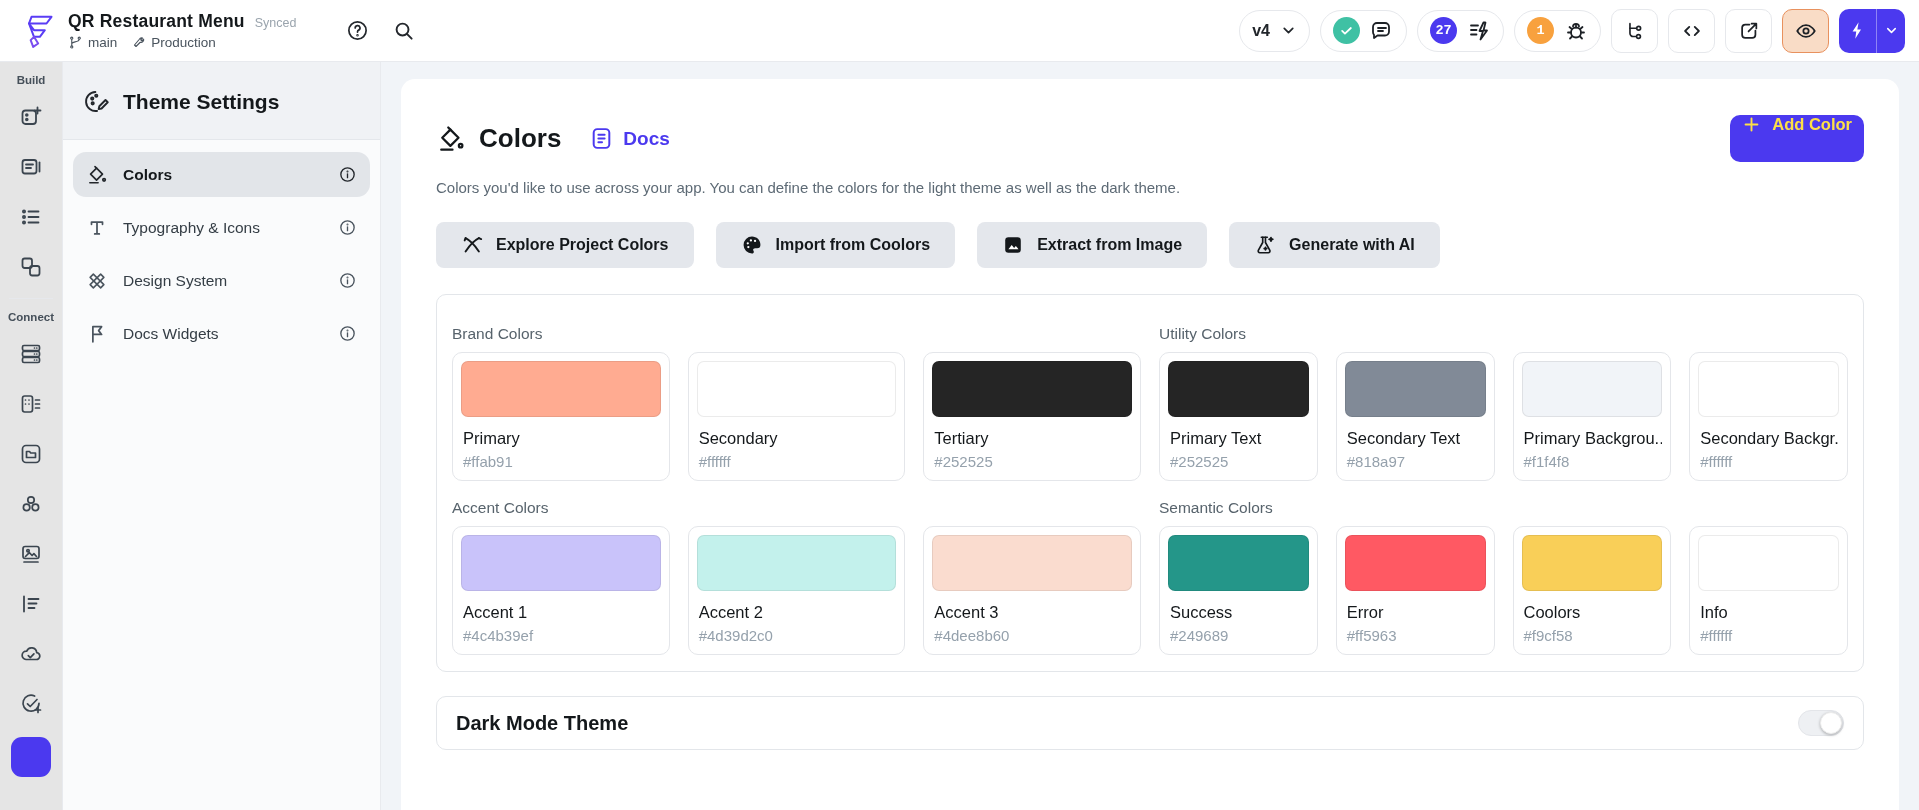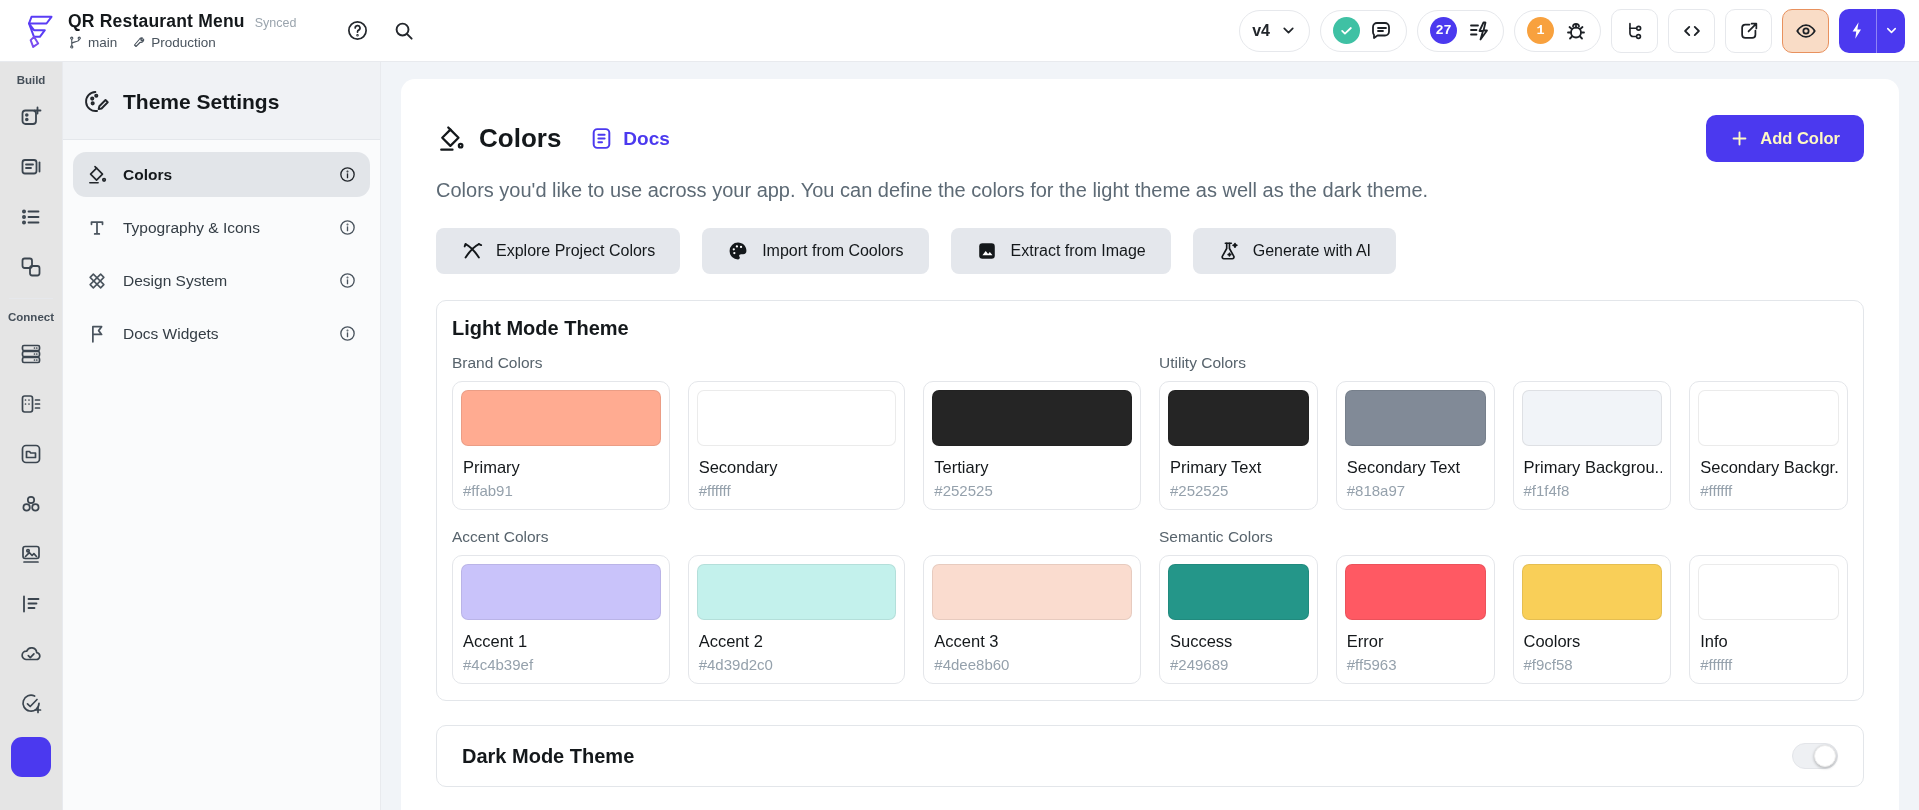--- a/index.html
+++ b/index.html
@@ -74,47 +74,47 @@
   
   .main { flex:1; background:#f1f4f8; padding:17px 20px 0; min-width:0; }
   .card { background:#fff; border-radius:14px 14px 0 0; height:100%; padding:36px 35px 0; }
 
   .head-row { display:flex; align-items:center; }
   .head-row .bucket-lg { width:30px; height:30px; color:#14181b; }
   .main-title { font-size:26px; font-weight:bold; margin-left:13px; }
   .docs-link { display:flex; align-items:center; gap:9px; margin-left:28px; color:#4b39ef;
                font-weight:bold; font-size:19px; cursor:pointer; }
   .docs-link .ic { width:25px; height:25px; }
-  .add-btn { margin-left:auto; background:#4b39ef; color:#fef9c3; height:47px; border-radius:10px;
-             padding:0 24px; display:flex; align-items:center; gap:11px; font-size:16.5px;
+  .add-btn { margin-left:auto; background:#4b39ef; color:#fde047; height:47px; border-radius:10px;
+             padding:0 12px; display:flex; align-items:flex-start; gap:11px; font-size:16.5px;
              font-weight:bold; border:none; cursor:pointer; font-family:inherit; }
   .add-btn .ic { width:19px; height:19px; }
 
-  .desc { margin-top:17px; color:#5d6a75; font-size:20px; }
+  .desc { margin-top:17px; color:#5d6a75; font-size:15px; }
 
   .actions { display:flex; gap:22px; margin-top:26px; }
   .action-btn { background:#e4e7ec; border-radius:8px; height:46px; padding:0 25px; display:flex;
-                align-items:center; gap:13px; font-size:16px; font-weight:normal; color:#14181b;
+                align-items:center; gap:13px; font-size:16px; font-weight:bold; color:#14181b;
                 border:none; cursor:pointer; font-family:inherit; }
   .action-btn .ic { width:22px; height:22px; }
 
   .theme-card { margin-top:26px; border:1px solid #e3e6ea; border-radius:10px; padding:16px 15px 16px; background:#fff; }
   .theme-card-title { font-size:20px; font-weight:bold; }
   .groups { margin-top:14px; display:grid; grid-template-columns:1fr 1fr; column-gap:18px; row-gap:18px; }
   .group-label { color:#57636c; font-size:15.5px; margin-bottom:9px; }
   .tiles { display:flex; gap:18px; }
   .tile { flex:1; min-width:0; border:1px solid #e4e6ea; border-radius:10px; padding:8px 8px 10px;
           background:#fff; cursor:pointer; }
   .swatch { height:56px; border-radius:7px; border:1px solid rgba(0,0,0,.08); }
   .tile-name { margin-top:12px; font-size:16.5px; color:#14181b; white-space:nowrap; overflow:hidden;
                text-overflow:clip; padding-left:2px; }
   .tile-hex { margin-top:5px; font-size:15px; color:#95a1ac; padding-left:2px; }
 
-  .dark-card { margin-top:24px; border:1px solid #e3e6ea; border-radius:10px; padding:0 25px;
-               height:62px; display:flex; align-items:center; justify-content:space-between; background:#fff; }
+  .dark-card { margin-top:24px; border:1px solid #e3e6ea; border-radius:10px; padding:0 19px;
+               height:54px; display:flex; align-items:center; justify-content:space-between; background:#fff; }
   .switch { width:46px; height:26px; border-radius:13px; background:#eef0f3; border:1px solid #e3e5e9;
             position:relative; cursor:pointer; }
   .knob { position:absolute; top:1px; right:1px; width:22px; height:22px; border-radius:50%;
           background:#fff; border:1px solid #ececec; box-shadow:0 1px 3px rgba(0,0,0,.28); }
 
   .ic { display:block; }
   #icon-defs { position:absolute; width:0; height:0; overflow:hidden; }
 </style>
 </head>
 <body>
@@ -645,21 +645,20 @@
      </button>
             <button class="action-btn">
        <svg class="ic ">
                 <use href="#ai-flask-icon"></use>
               </svg>
               <span>Generate with AI</span>
      </button>
           </div>
 
         <div class="theme-card">
-          <div class="theme-card-title">Light Mode Theme</div>
           <div class="groups" id="groups">
               <div class="group">
        <div class="group-label">Brand Colors</div>
        <div class="tiles">
                   <div class="tile">
        <div class="swatch" style="background:#ffab91"></div>
        <div class="tile-name">Primary</div>
        <div class="tile-hex">#ffab91</div>
      </div>
                   <div class="tile">

